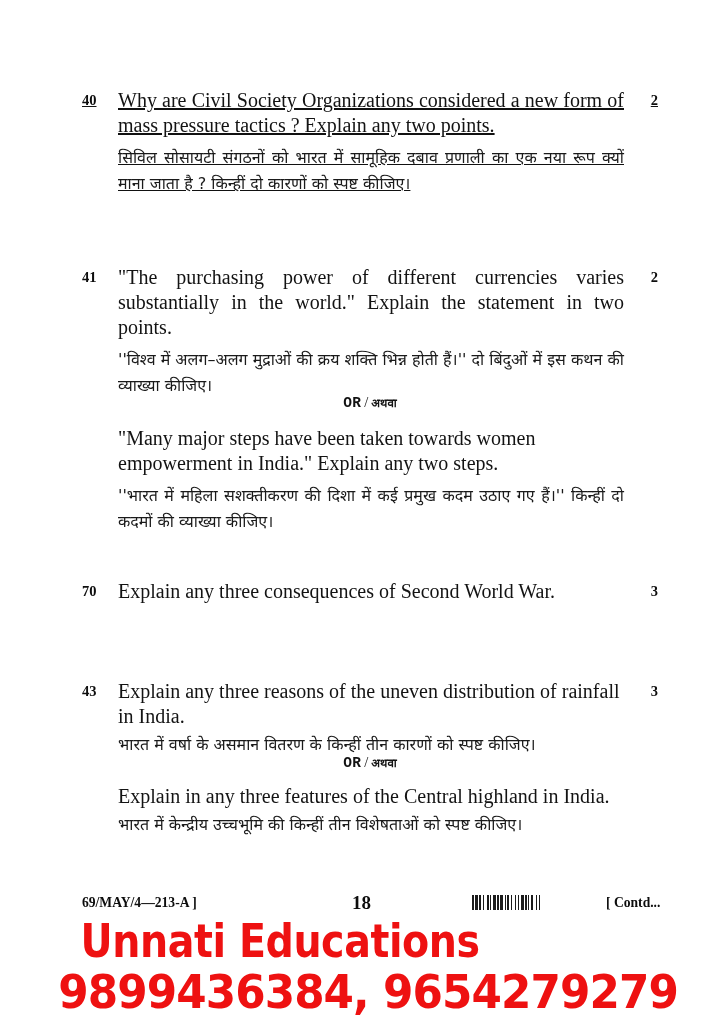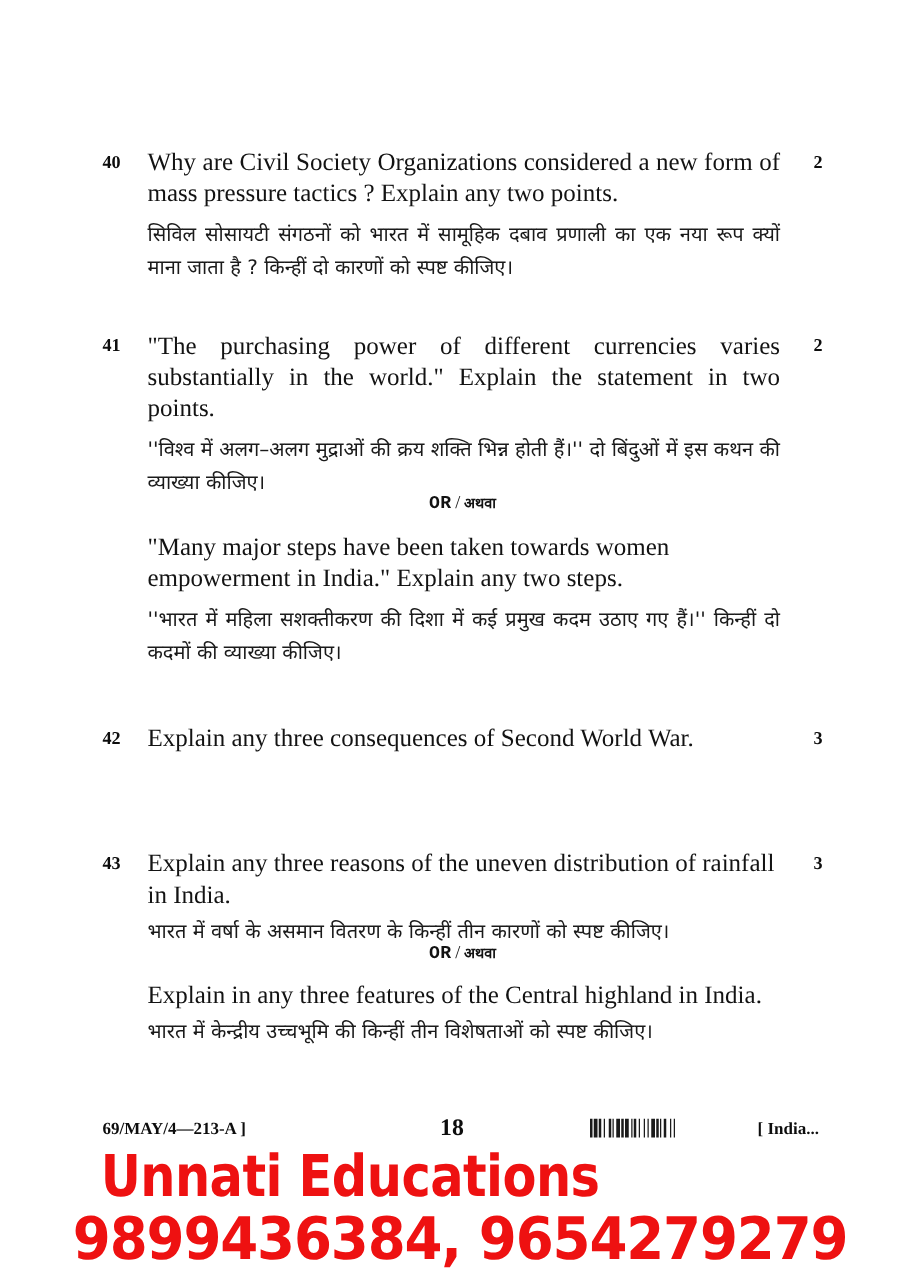--- a/index.html
+++ b/index.html
@@ -184,21 +184,21 @@
     line-height: 52px;
     letter-spacing: -1px;
     transform: scaleX(0.93);
   }
 </style>
 </head>
 <body>
 
 <div class="page">
 
-  <div class="qblock" style="top:118px;">
+  <div class="qblock" style="top:88px;text-decoration:underline;">
     <div class="qrow">
       <div class="qnum">40</div>
       <div class="qbody">
         <p class="en">Why are Civil Society Organizations considered a new form of mass pressure tactics ? Explain any two points.</p>
         <div class="gap-sm"></div>
         <p class="hi">सिविल सोसायटी संगठनों को भारत में सामूहिक दबाव प्रणाली का एक नया रूप क्यों माना जाता है ? किन्हीं दो कारणों को स्पष्ट कीजिए।</p>
       </div>
       <div class="qmarks">2</div>
     </div>
   </div>
@@ -226,21 +226,21 @@
         <p class="en nojustify">"Many major steps have been taken towards women empowerment in India." Explain any two steps.</p>
         <div class="gap-sm"></div>
         <p class="hi">''भारत में महिला सशक्तीकरण की दिशा में कई प्रमुख कदम उठाए गए हैं।'' किन्हीं दो कदमों की व्याख्या कीजिए।</p>
       </div>
       <div class="qmarks"></div>
     </div>
   </div>
 
   <div class="qblock" style="top:579px;">
     <div class="qrow">
-      <div class="qnum">42</div>
+      <div class="qnum">70</div>
       <div class="qbody">
         <p class="en nojustify">Explain any three consequences of Second World War.</p>
         <div class="gap-xs"></div>
       </div>
       <div class="qmarks">3</div>
     </div>
   </div>
 
   <div class="qblock" style="top:679px;">
     <div class="qrow">
@@ -308,21 +308,21 @@
         <i style="width: 1px; background: transparent;"></i>
         <i style="width: 1px; background: rgb(27, 27, 27);"></i>
         <i style="width: 2px; background: transparent;"></i>
         <i style="width: 2px; background: rgb(27, 27, 27);"></i>
         <i style="width: 3px; background: transparent;"></i>
         <i style="width: 1px; background: rgb(27, 27, 27);"></i>
         <i style="width: 2px; background: transparent;"></i>
         <i style="width: 1px; background: rgb(27, 27, 27);"></i>
         <i style="width: 1px; background: transparent;"></i>
       </div>
-    <div class="footer-contd">[ India...</div>
+    <div class="footer-contd">[ Contd...</div>
   </div>
 
   <div class="watermark">
     <div class="wm-line wm-name">Unnati Educations</div>
     <div class="wm-line wm-phone">9899436384, 9654279279</div>
   </div>
 
 </div>
 
 </body></html>

